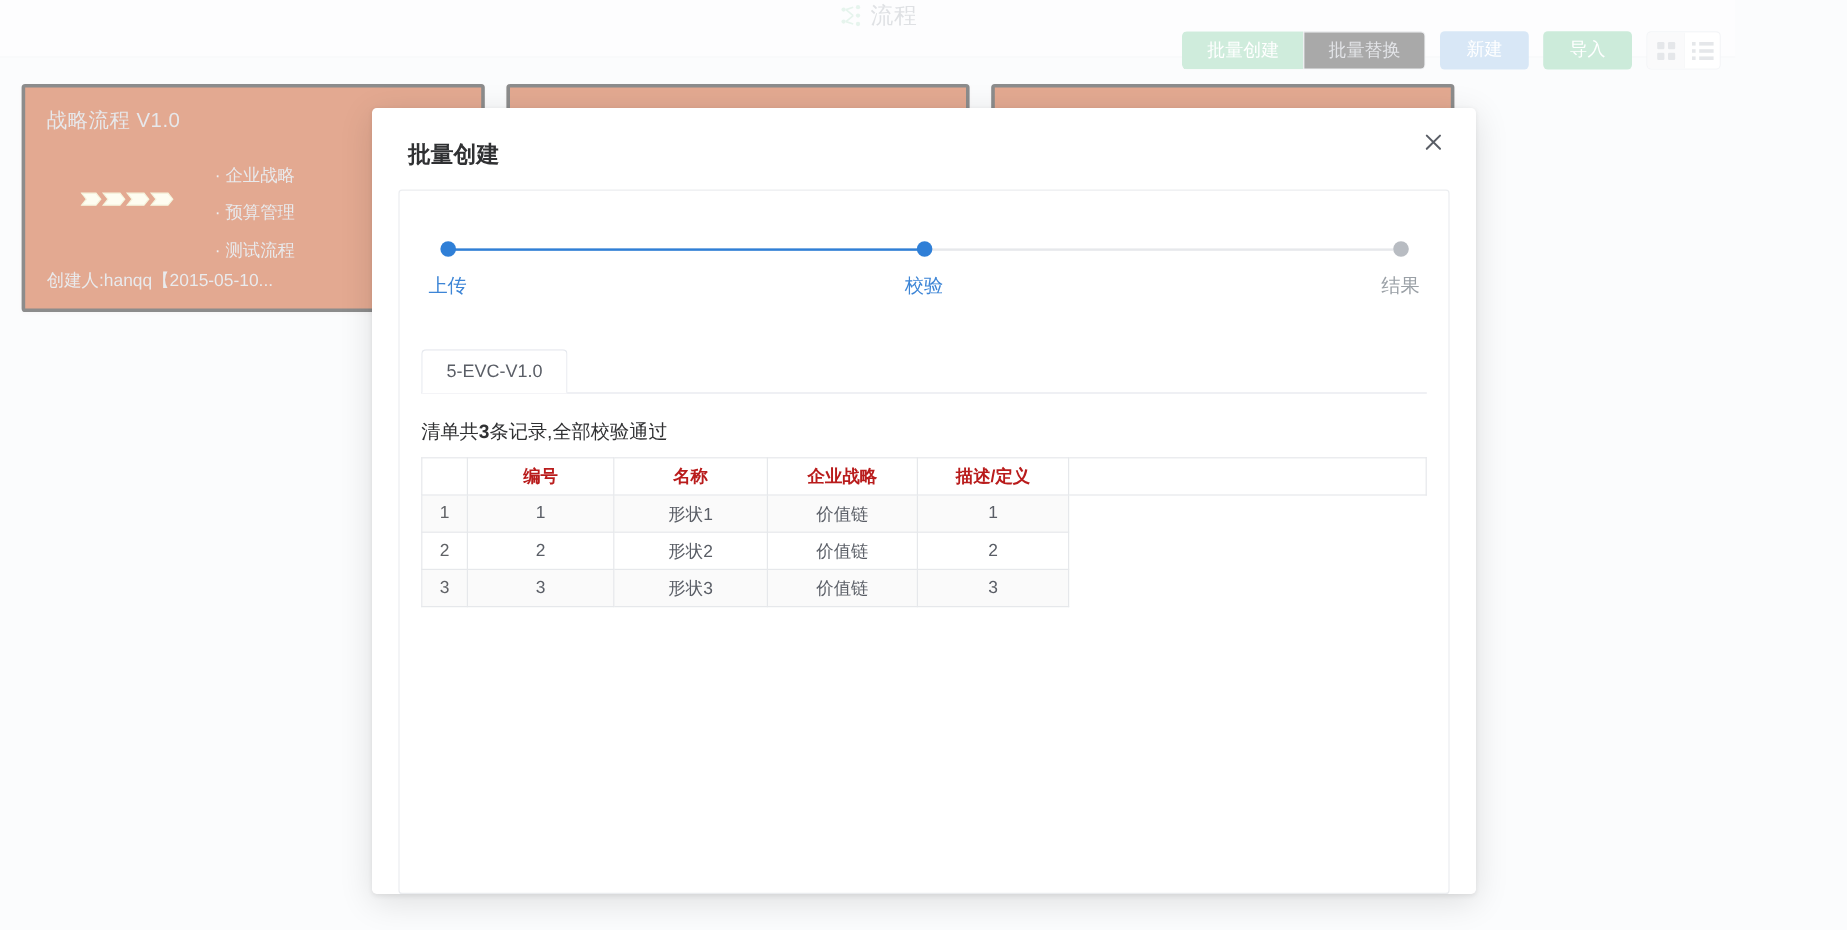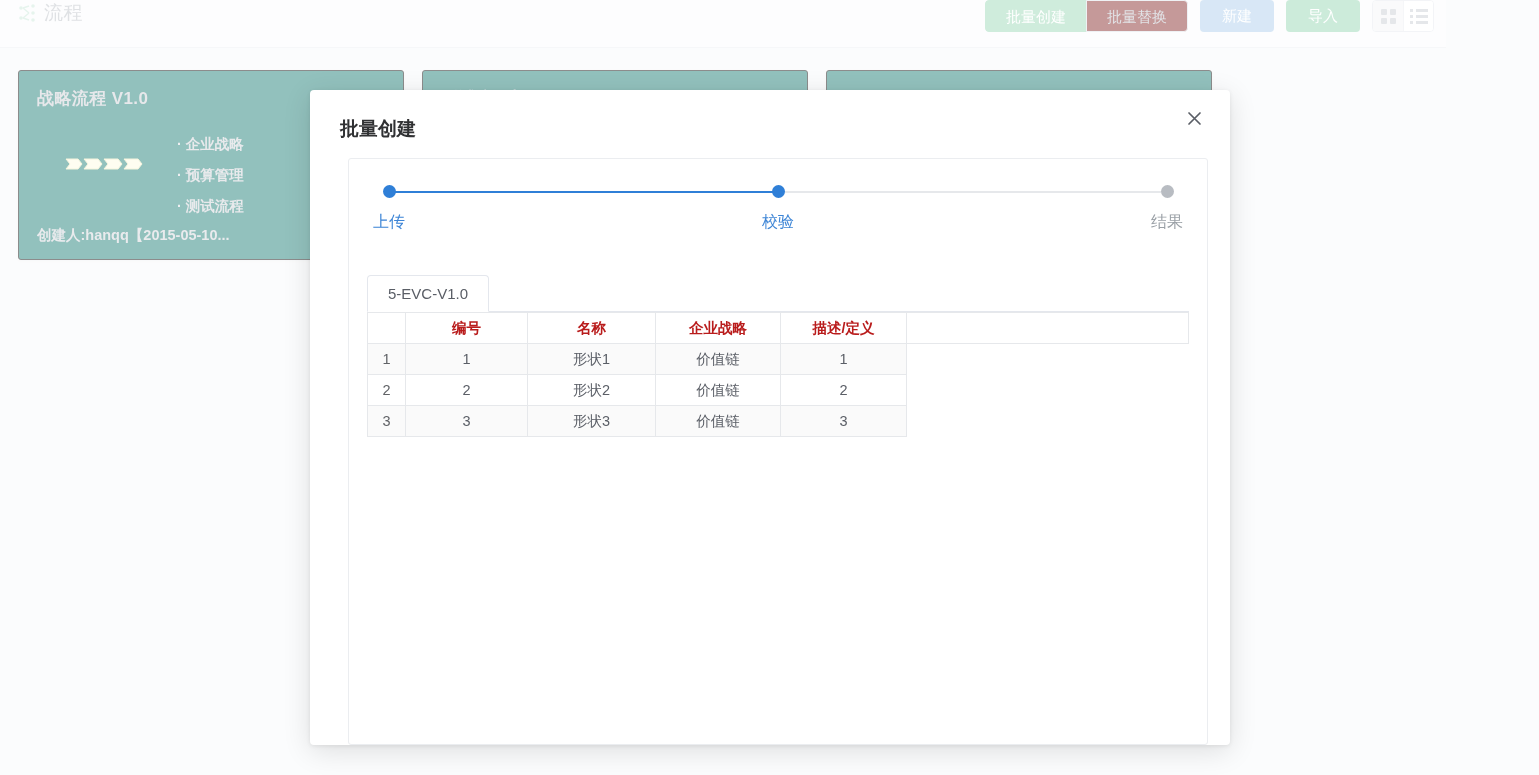--- a/index.html
+++ b/index.html
@@ -9,33 +9,34 @@
     background: #f7f8fa;
     overflow: hidden;
   }
   #app { position: relative; width: 1539px; height: 775px; background: #f7f8fa; }
 
   
   .topbar {
     position: absolute; top: 0; left: 0; width: 1446px; height: 48px;
     background: #fafbfc;
     border-bottom: 1px solid #eceef1;
-    display: flex; align-items: flex-start;
+    display: flex; align-items: center;
     z-index: 5;
+    flex-direction: column;
   }
   .brand { display: flex; align-items: center; margin-left: 16px; gap: 4px; }
   .brand-icon { width: 24px; height: 24px; display: block; opacity: .85; }
   .brand-title { font-size: 19px; color: #b9bdc4; letter-spacing: .5px; }
 
   .topbar-right { margin-left: auto; display: flex; align-items: center; gap: 12px; margin-right: 12px; }
 
   .seg { display: flex; border-radius: 4px; overflow: hidden; }
   .seg-btn {
     height: 32px; padding: 0 20px; font-size: 15px; line-height: 32px;
-    border: 1px solid #dcdfe6; cursor: pointer; background: #7f1d1d; color: #c0c4cc;
+    border: 1px solid #dcdfe6; cursor: pointer; background: #404040; color: #c0c4cc;
     white-space: nowrap;
   }
   .seg-btn.active { background: #95d5b2; border-color: #95d5b2; color: #fff; }
   .seg-btn:first-child { border-radius: 4px 0 0 4px; border-right: none; }
   .seg-btn:last-child { border-radius: 0 4px 4px 0; }
 
   .btn-solid {
     height: 32px; padding: 0 22px; font-size: 15px; line-height: 32px;
     border: none; border-radius: 4px; cursor: pointer; color: #fff; white-space: nowrap;
   }
@@ -57,25 +58,25 @@
   .list-ico i::after { content: ""; width: 12px; height: 3px; background: #c6cad1; display: block; }
 
   
   .cards {
     position: absolute; top: 48px; left: 0; width: 1539px; height: 727px;
     padding: 22px 0 0 18px;
     display: flex; flex-wrap: wrap; align-content: flex-start; gap: 18px 18px;
     z-index: 1;
   }
   .card {
-    width: 386px; height: 190px; background: #0f766e;
-    border: 1px solid #000000; border-radius: 3px;
+    width: 386px; height: 190px; background: #c2410c;
+    border: 3px solid #000000; border-radius: 3px;
     box-shadow: 0 1px 3px rgba(0,0,0,.045);
     padding: 16px 18px 12px 18px;
-    position: relative; overflow: hidden; font-weight: bold;
+    position: relative; overflow: hidden;
   }
   .card-title { font-size: 17px; color: #c9ccd2; letter-spacing: .4px; }
   .card-body { position: absolute; left: 18px; right: 18px; top: 50px; bottom: 42px; }
   .card-footer {
     position: absolute; left: 18px; bottom: 14px; font-size: 14.5px; color: #cfd2d8;
     white-space: nowrap; overflow: hidden; text-overflow: ellipsis; right: 18px;
   }
   .mini-chain { position: absolute; left: 28px; top: 36px; }
   .chain-list { position: absolute; left: 140px; top: 14px; }
   .chain-item { font-size: 14.5px; color: #cdd0d6; margin-bottom: 12px; white-space: nowrap; }
@@ -93,21 +94,21 @@
   }
   .modal-head { position: relative; padding: 26px 30px 0 30px; }
   .modal-title { font-size: 19px; font-weight: bold; color: #303133; }
   .modal-close {
     position: absolute; right: 22px; top: 14px; width: 28px; height: 28px;
     display: flex; align-items: center; justify-content: center;
     cursor: pointer; color: #5a5e66; font-size: 21px; line-height: 1;
   }
 
   .modal-body { padding: 16px 22px 0 22px; flex: 1; display: flex; }
-  .panel { flex: 1; border: 1px solid #ebedf0; border-radius: 3px; padding: 0 0 0 0; display: flex; flex-direction: column; margin-left: 16px; }
+  .panel { flex: 1; border: 1px solid #ebedf0; border-radius: 3px; padding: 16px 0 0 0; display: flex; flex-direction: column; }
 
   
   .stepper { position: relative; height: 74px; margin: 24px 40px 0 40px; }
   .step-line { position: absolute; top: 8px; left: 6px; right: 6px; height: 2px; background: #e6e8eb; }
   .step-line-done { position: absolute; top: 8px; left: 6px; width: 50%; height: 2px; background: #2f7fd7; }
   .step { position: absolute; top: 0; transform: translateX(-50%); text-align: center; }
   .step-dot { width: 13px; height: 13px; border-radius: 50%; margin: 2px auto 0 auto; }
   .step-dot.done { background: #2f7fd7; }
   .step-dot.todo { background: #b8bcc2; }
   .step-label { margin-top: 14px; font-size: 16px; white-space: nowrap; }
@@ -273,20 +274,23 @@
           <div class="step" style="left:100%;font-family:Liberation Mono, monospace;">
             <div class="step-dot todo"></div>
             <div class="step-label todo">结果</div>
           </div>
         </div>
 
         <div class="tabs">
           <div class="tab">5-EVC-V1.0</div>
         </div>
 
+        <div class="summary">
+          <span>清单共</span><b>3</b><span>条记录,全部校验通过</span>
+        </div>
 
         <div class="tbl-wrap">
           <table>
             <colgroup>
               <col class="col-idx">
                 <col class="col-num">
                 <col class="col-name">
               <col class="col-type">
                 <col class="col-desc">
                 <col class="col-pad">

